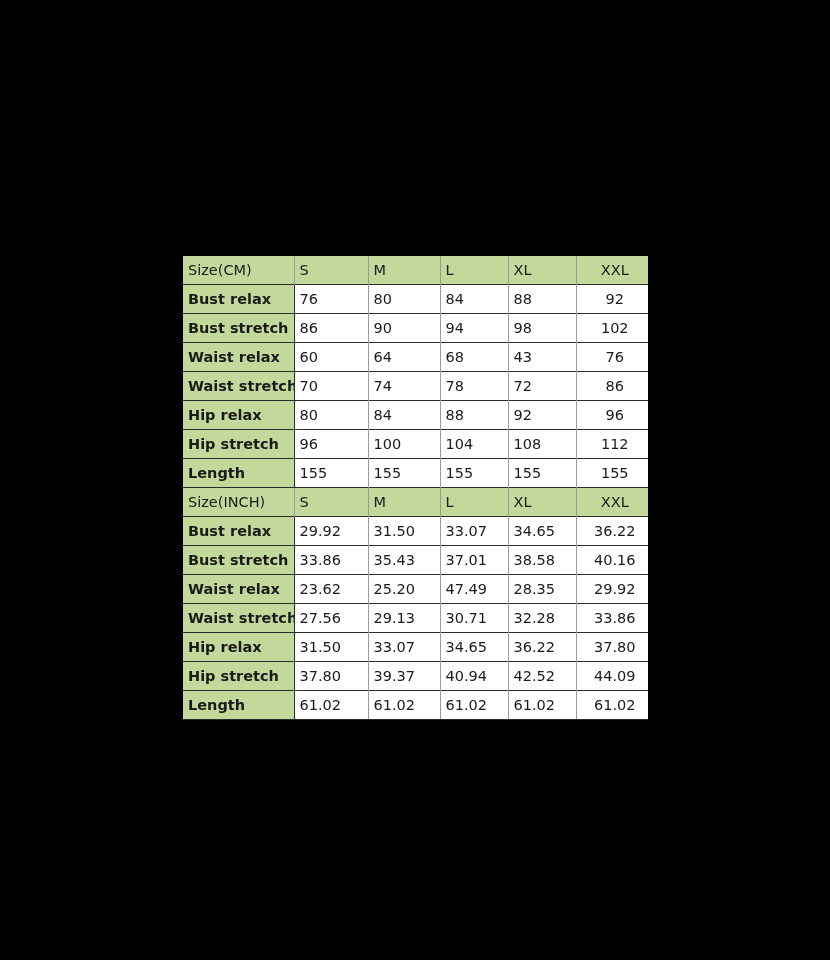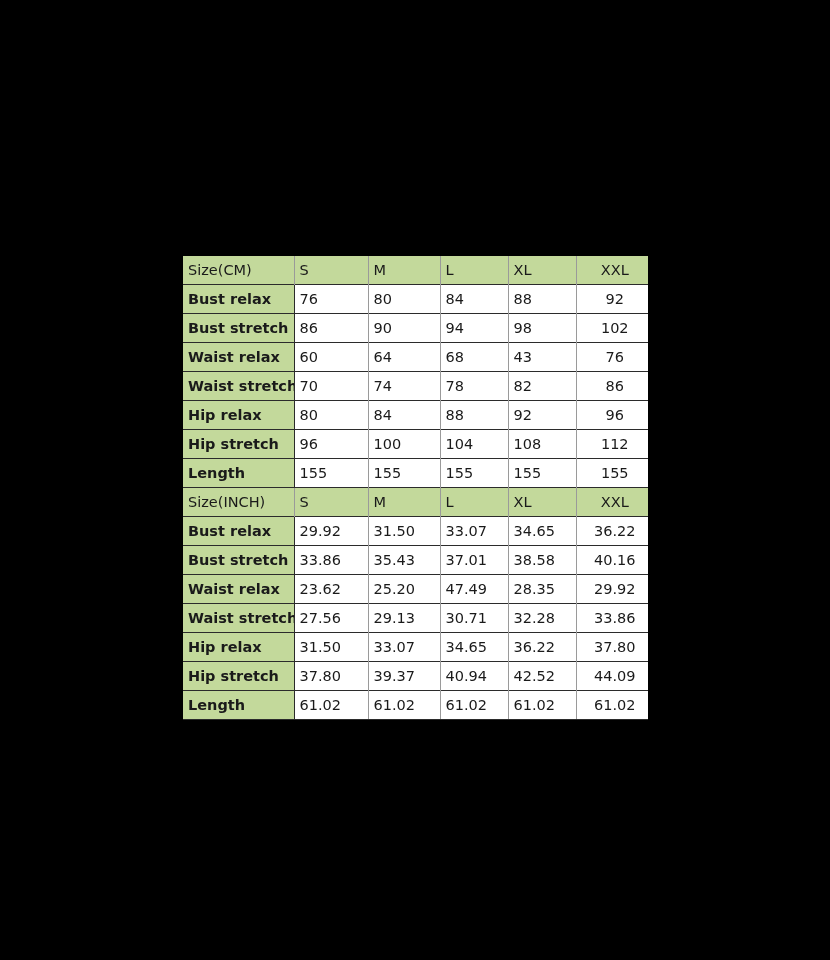--- a/index.html
+++ b/index.html
@@ -116,21 +116,21 @@
         <td class="cell-value">64</td>
         <td class="cell-value">68</td>
         <td class="cell-value">43</td>
         <td class="cell-value cell-last">76</td>
       </tr>
       <tr>
         <td class="cell-rowlabel">Waist stretch</td>
         <td class="cell-value">70</td>
         <td class="cell-value">74</td>
         <td class="cell-value">78</td>
-        <td class="cell-value">82</td>
+        <td class="cell-value">72</td>
         <td class="cell-value cell-last">86</td>
       </tr>
       <tr>
         <td class="cell-rowlabel">Hip relax</td>
         <td class="cell-value">80</td>
         <td class="cell-value">84</td>
         <td class="cell-value">88</td>
         <td class="cell-value">92</td>
         <td class="cell-value cell-last">96</td>
       </tr>

